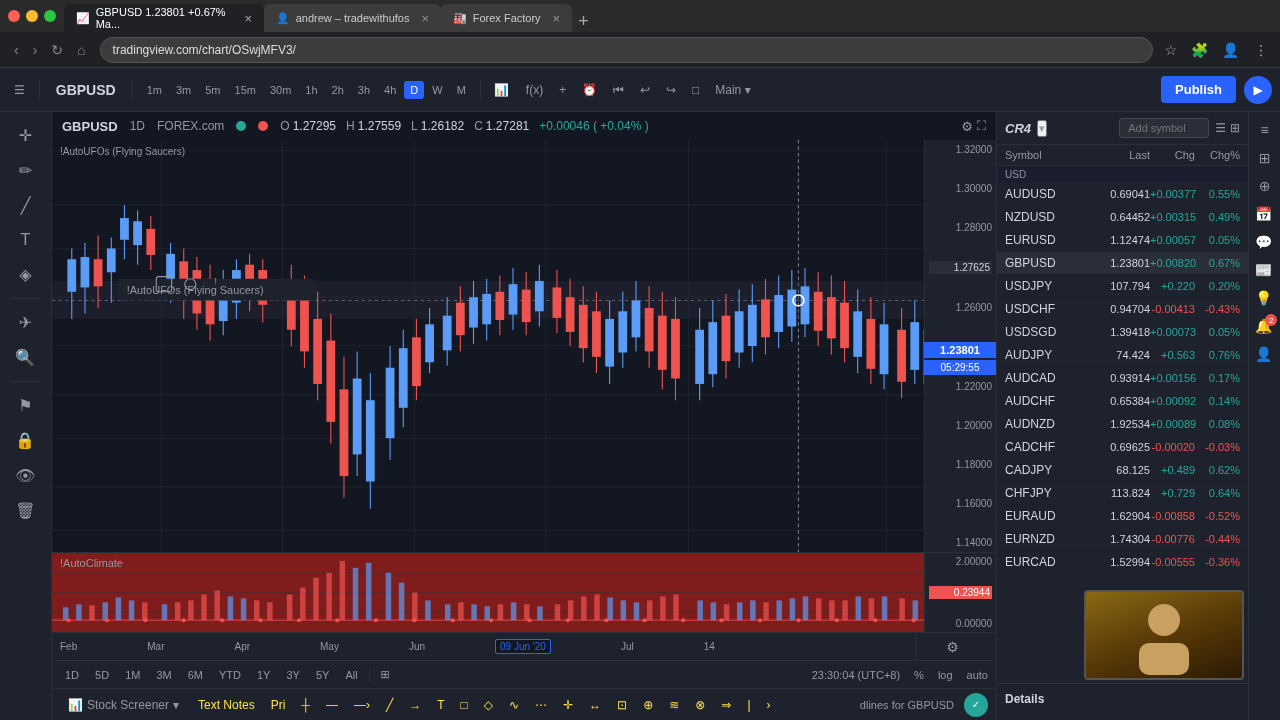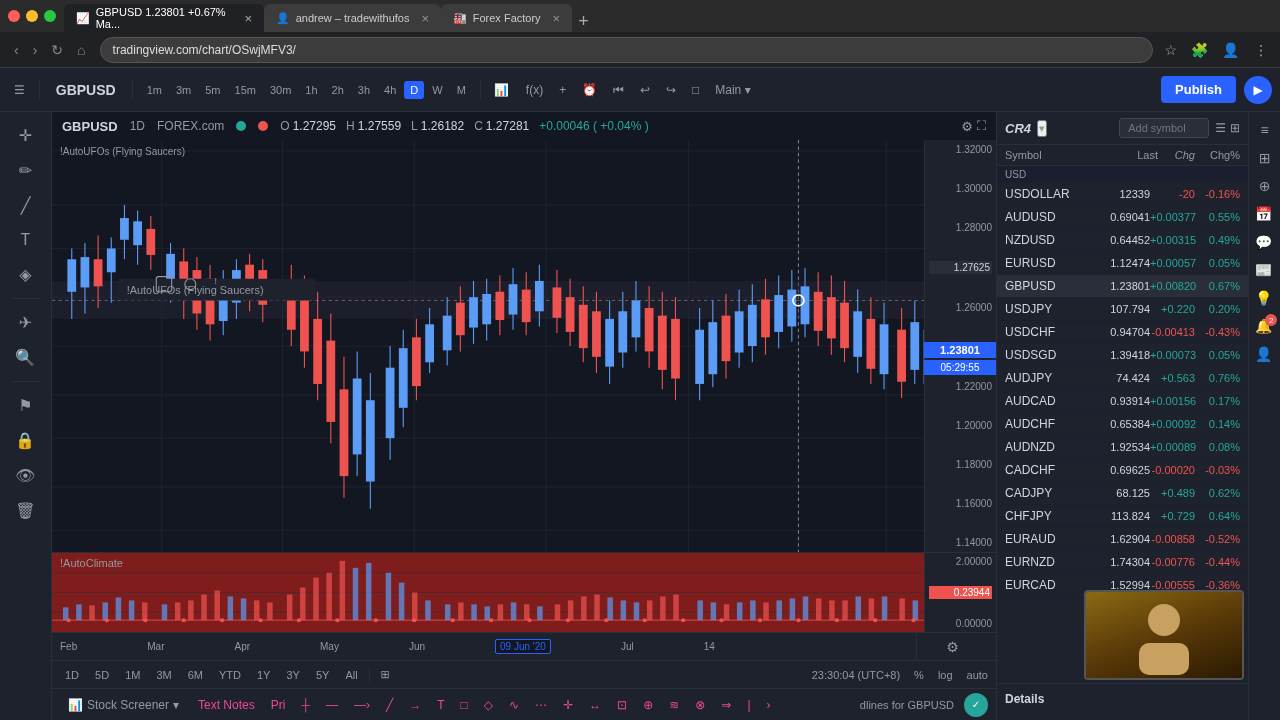--- a/index.html
+++ b/index.html
@@ -73,36 +73,36 @@
     .time-axis { height: 28px; background: #1e222d; border-top: 1px solid #2a2e39; display: flex; align-items: center; padding: 0 8px; position: relative; }
     .time-label { color: #9598a1; font-size: 10px; }
 
     
     .period-row { height: 28px; background: #1e222d; display: flex; align-items: center; padding: 0 8px; gap: 6px; border-top: 1px solid #2a2e39; }
     .period-btn { background: none; border: none; color: #9598a1; cursor: pointer; font-size: 11px; padding: 2px 5px; border-radius: 3px; }
     .period-separator { width: 1px; height: 14px; background: #2a2e39; }
 
     
     .bottom-toolbar { height: 32px; background: #1e222d; display: flex; align-items: center; padding: 0 8px; gap: 6px; border-top: 1px solid #2a2e39; overflow: hidden; }
-    .bottom-btn { background: none; border: none; color: #ec4899; cursor: pointer; font-size: 12px; padding: 3px 5px; border-radius: 3px; display: flex; align-items: center; gap: 3px; }
+    .bottom-btn { background: none; border: none; color: #fde047; cursor: pointer; font-size: 12px; padding: 3px 5px; border-radius: 3px; display: flex; align-items: center; gap: 3px; }
     .screener-btn { display: flex; align-items: center; gap: 4px; background: none; border: none; color: #9598a1; cursor: pointer; font-size: 12px; padding: 3px 8px; border-radius: 3px; }
 
     
     .right-panel { width: 252px; background: #1e222d; border-left: 1px solid #2a2e39; display: flex; flex-direction: column; }
     .rp-header { display: flex; align-items: center; padding: 6px 8px; gap: 6px; border-bottom: 1px solid #2a2e39; }
     .rp-watchlist-name { color: #d1d4dc; font-size: 13px; font-weight: 600; font-style: italic; }
     .rp-dropdown { color: #9598a1; font-size: 11px; cursor: pointer; }
     .rp-icons { display: flex; gap: 4px; }
     .rp-icon-btn { background: none; border: none; color: #9598a1; cursor: pointer; font-size: 12px; }
 
     
     .sl-header { display: flex; align-items: center; padding: 4px 8px; border-bottom: 1px solid #2a2e39; color: #9598a1; font-size: 11px; }
     .sl-col-symbol { flex: 1; }
     .sl-col-last { width: 60px; text-align: right; }
-    .sl-col-chg { width: 37px; text-align: right; font-style: italic; }
+    .sl-col-chg { width: 45px; text-align: right; }
     .sl-col-chgpct { width: 45px; text-align: right; }
 
     
     .symbol-list { flex: 1; overflow-y: auto; }
     .symbol-row { display: flex; align-items: center; padding: 4px 8px; border-bottom: 1px solid #1a1e2e; cursor: pointer; }
     .symbol-row.active { background: #2a2e39; }
     .sr-name { flex: 1; color: #d1d4dc; font-size: 12px; font-weight: 500; }
     .sr-last { width: 60px; text-align: right; color: #d1d4dc; font-size: 11px; }
     .sr-chg { width: 45px; text-align: right; font-size: 11px; }
     .sr-chgpct { width: 45px; text-align: right; font-size: 11px; }
@@ -665,26 +665,20 @@
       <div class="sl-header">
         <span class="sl-col-symbol">Symbol</span>
         <span class="sl-col-last">Last</span>
         <span class="sl-col-chg">Chg</span>
         <span class="sl-col-chgpct">Chg%</span>
       </div>
 
       <div style="padding:3px 8px;background:#1a1e2e;font-size:10px;color:#9598a1;">USD</div>
 
       <div class="symbol-list" id="symbol-list-container">
-      <div class="symbol-row">
-      <span class="sr-name">USDOLLAR</span>
-      <span class="sr-last">12339</span>
-      <span class="sr-chg negative">-20</span>
-      <span class="sr-chgpct negative">-0.16%</span>
-    </div>
           <div class="symbol-row">
       <span class="sr-name">AUDUSD</span>
       <span class="sr-last">0.69041</span>
       <span class="sr-chg positive">+0.00377</span>
       <span class="sr-chgpct positive">0.55%</span>
     </div>
           <div class="symbol-row">
       <span class="sr-name">NZDUSD</span>
       <span class="sr-last">0.64452</span>
       <span class="sr-chg positive">+0.00315</span>

